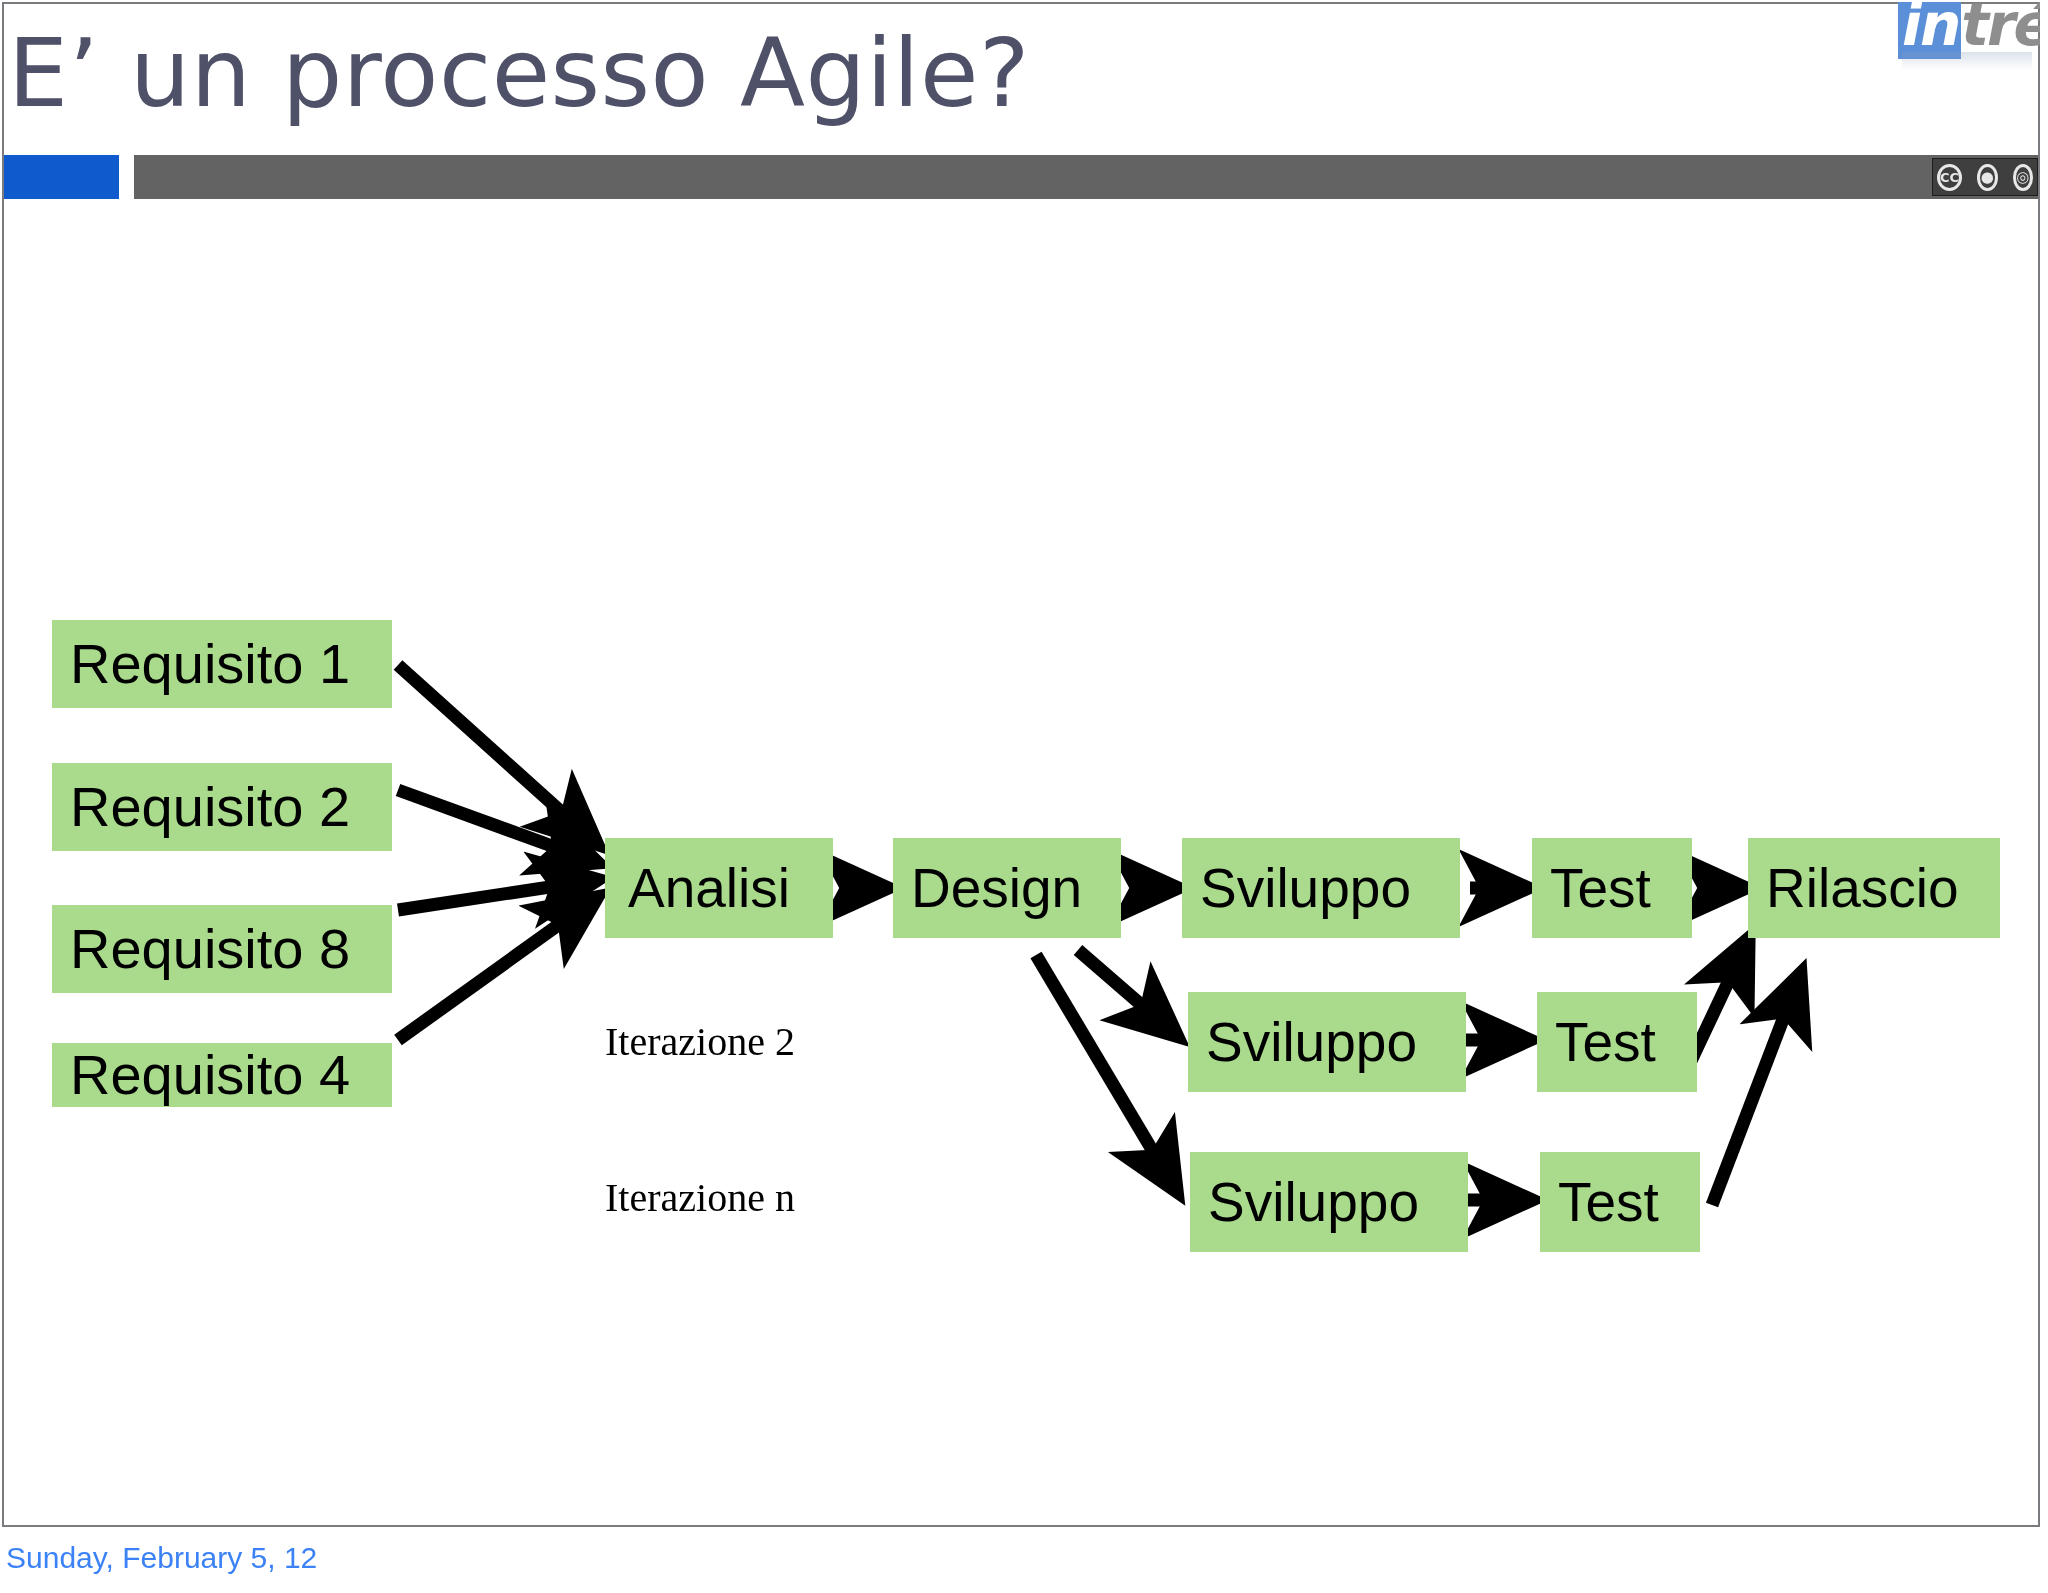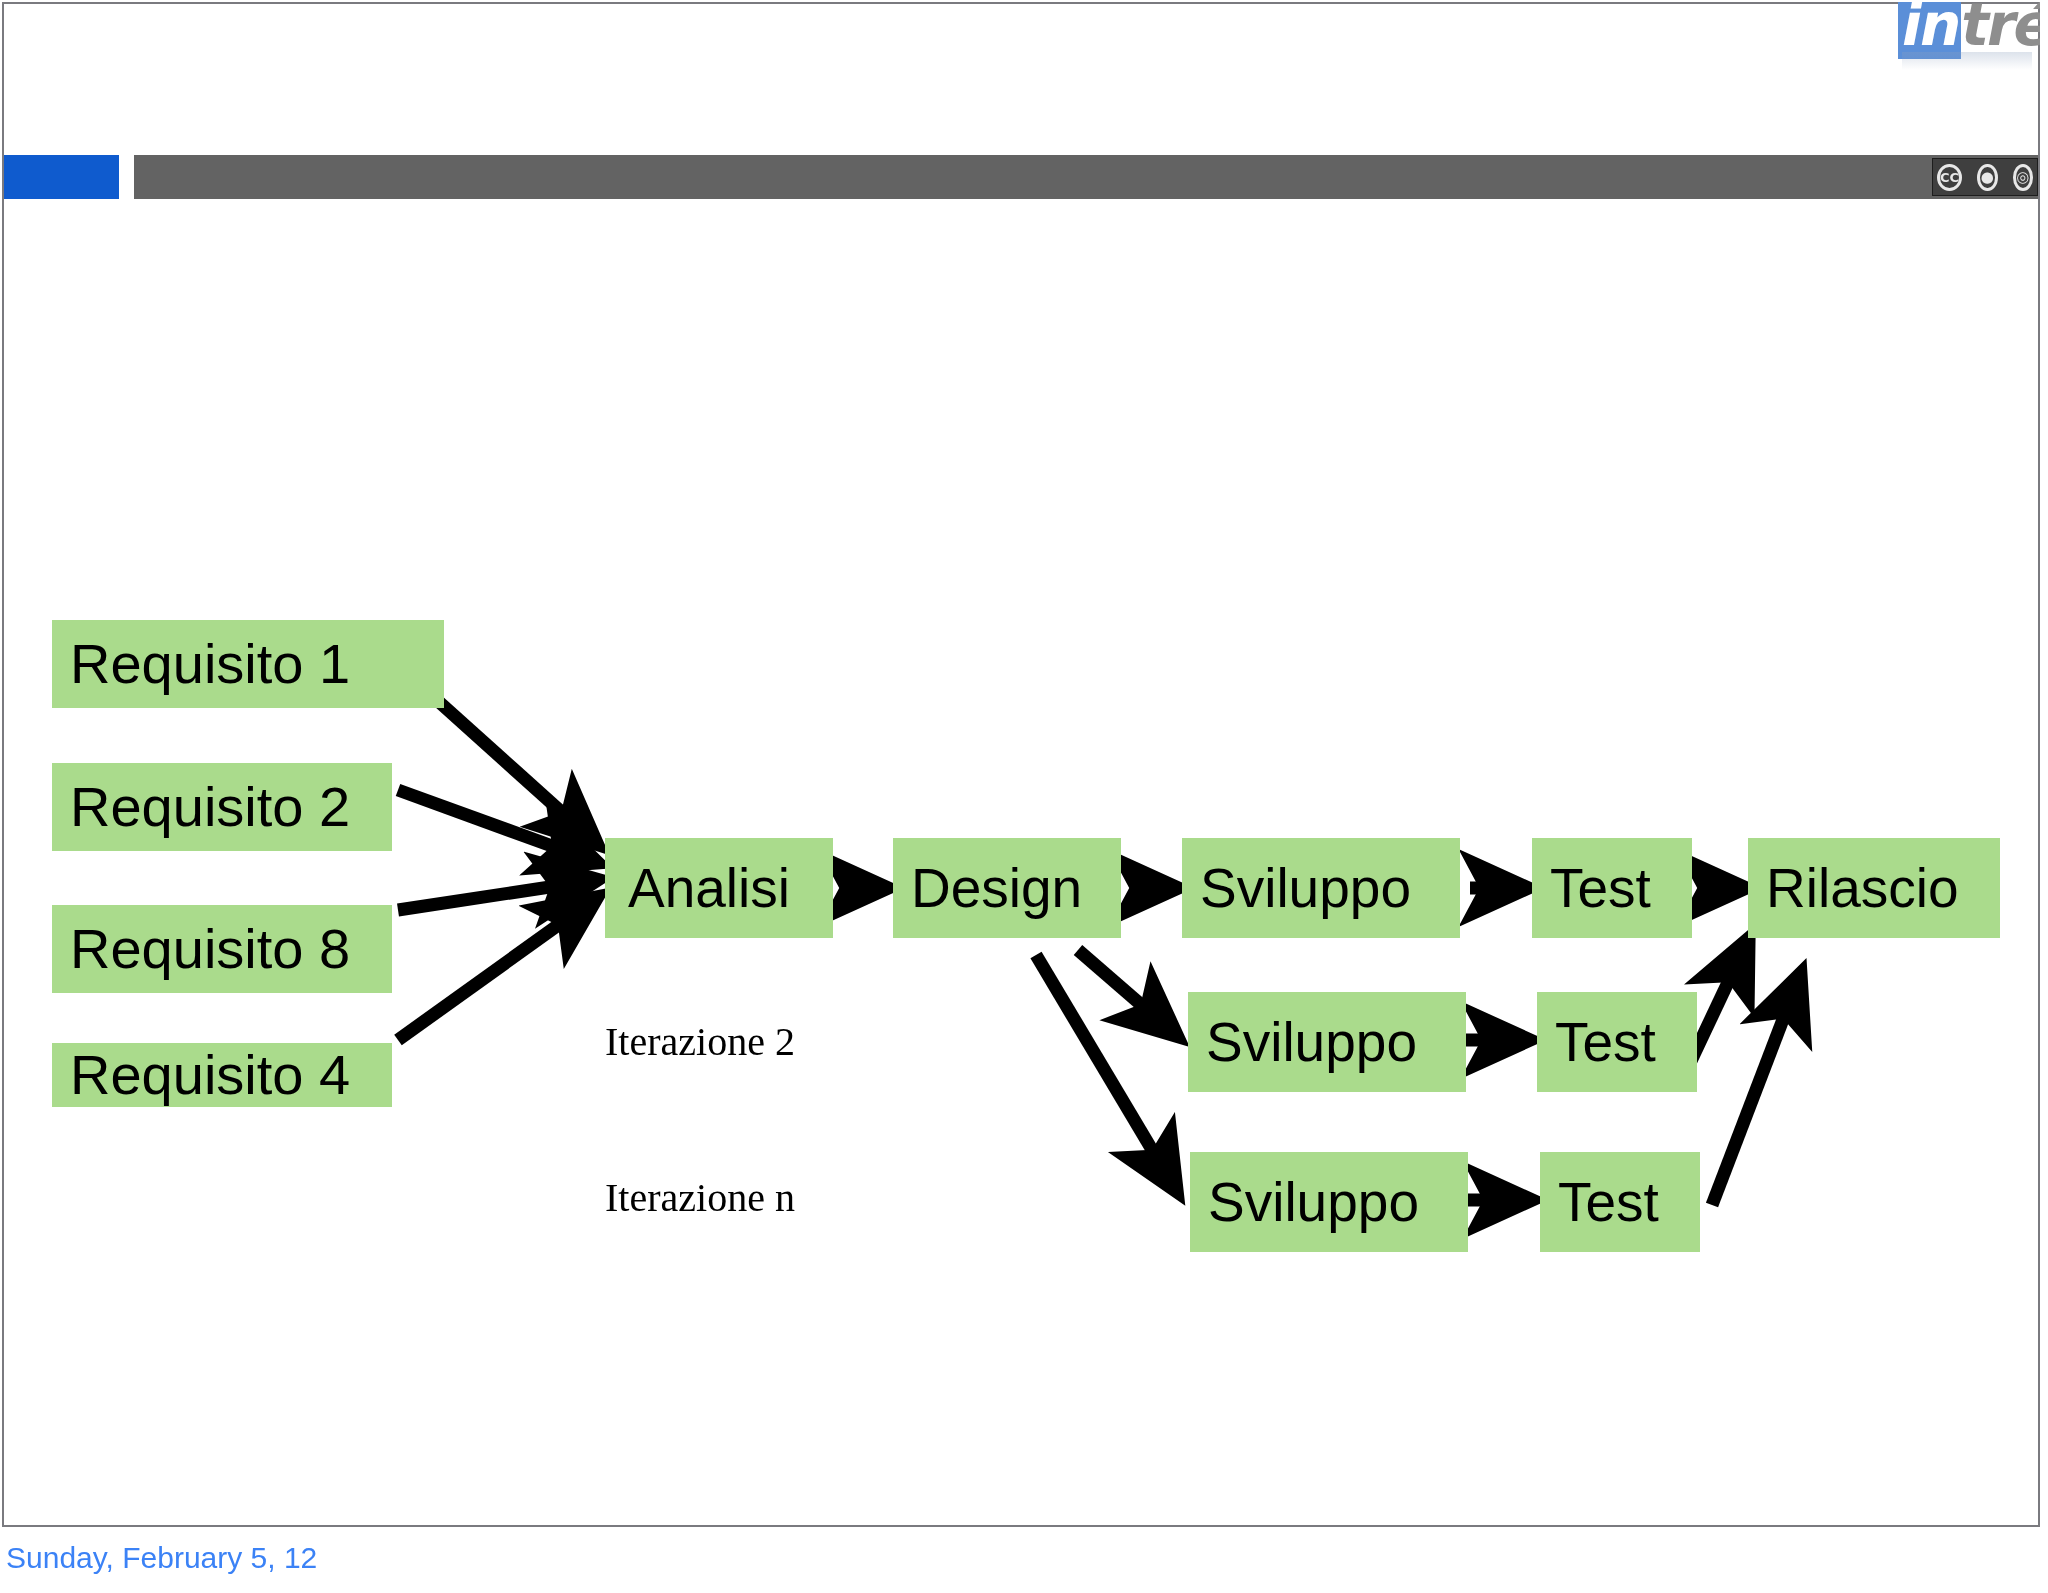--- a/index.html
+++ b/index.html
@@ -182,20 +182,21 @@
     white-space: nowrap;
   }
 </style>
 </head>
 <body>
 
 <div id="slide">
 
   <div class="frame"></div>
 
+  <div class="title">E’ un processo Agile?</div>
 
   <div class="rule-blue"></div>
   <div class="rule-gray"></div>
 
   <div class="logo">
     <div class="logo-text">
       <span class="logo-in">in</span><span class="logo-tre">tré</span>
     </div>
     <div class="logo-shadow"></div>
   </div>
@@ -236,21 +237,21 @@
         <path d="M1460,1040 L1528,1040"></path>
 
         <path d="M1462,1200 L1530,1200"></path>
 
         <path d="M1682,1080 L1748,940"></path>
 
         <path d="M1712,1205 L1800,975"></path>
       </g>
     </svg>
 
-    <div class="node req" style="left:52px;  top:620px;  width:392px; height:88px;">Requisito 1</div>
+    <div class="node req" style="left:52px;  top:620px;  width:340px; height:88px;">Requisito 1</div>
     <div class="node req" style="left:52px;  top:763px;  width:340px; height:88px;">Requisito 2</div>
     <div class="node req" style="left:52px;  top:905px;  width:340px; height:88px;">Requisito 8</div>
     <div class="node req" style="left:52px;  top:1043px; width:340px; height:64px;">Requisito 4</div>
 
     <div class="node" style="left:605px;  top:838px; width:228px; height:100px;padding-left:23px;">Analisi</div>
     <div class="node" style="left:893px;  top:838px; width:228px; height:100px;">Design</div>
     <div class="node" style="left:1182px; top:838px; width:278px; height:100px;">Sviluppo</div>
     <div class="node" style="left:1532px; top:838px; width:160px; height:100px;">Test</div>
     <div class="node" style="left:1748px; top:838px; width:252px; height:100px;">Rilascio</div>
 

